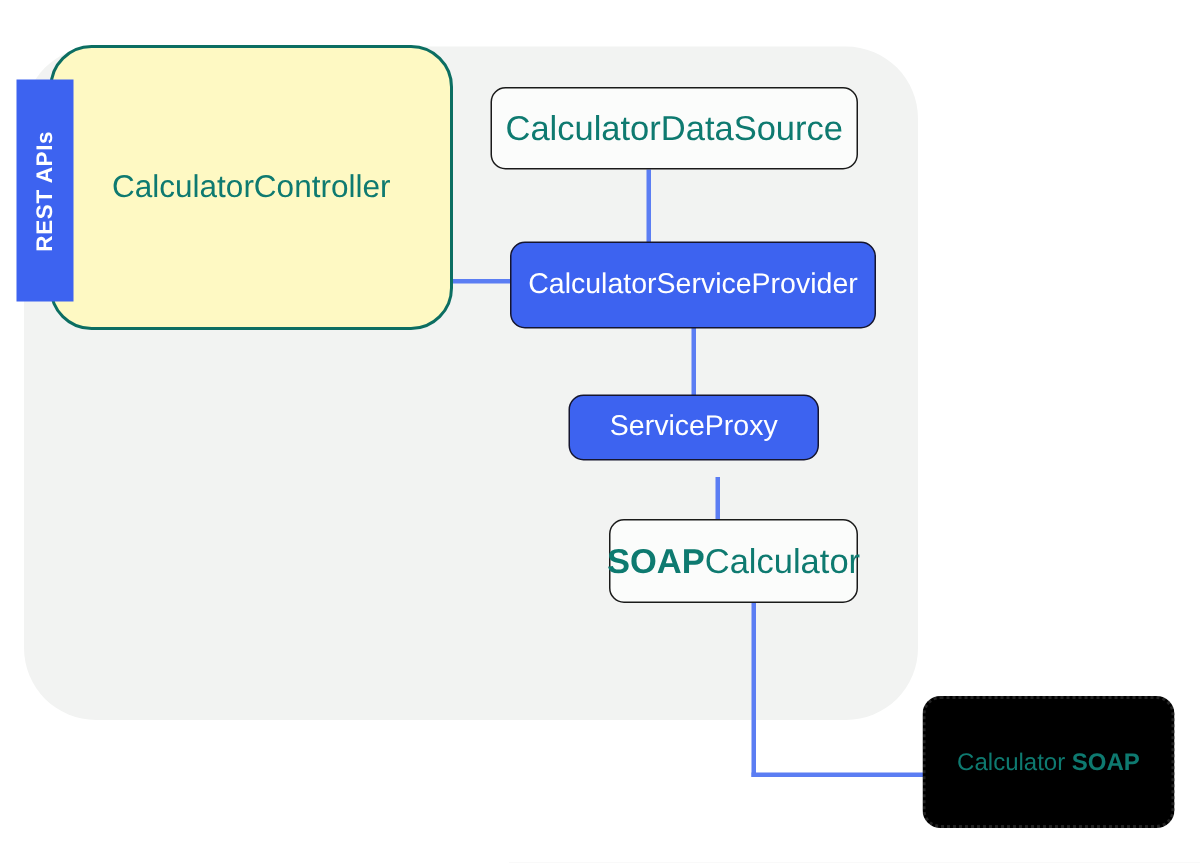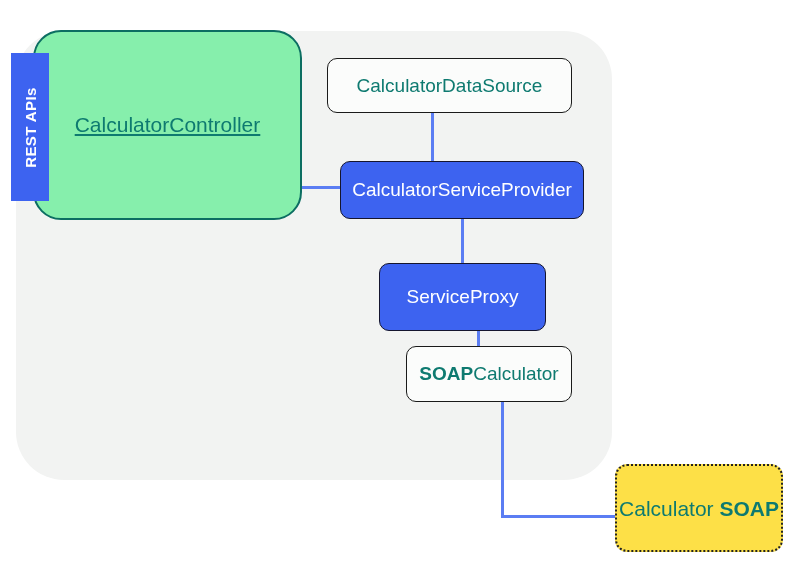--- a/index.html
+++ b/index.html
@@ -25,39 +25,39 @@
   .edge-conn-v{left:501px;top:401px;width:3px;height:117px;}
   .edge-conn-h{left:501px;top:515px;width:115px;height:3px;}
 
   
   .node{
     display:flex;align-items:center;justify-content:center;
     text-align:center;
   }
   .controller{
     left:33px;top:30px;width:269px;height:190px;
-    background:#86efac;border:2.5px solid #0C6E62;border-radius:28px;
-    color:#0E7A70;font-size:21px;text-decoration:underline;
+    background:#fef9c3;border:2.5px solid #0C6E62;border-radius:28px;
+    color:#0E7A70;font-size:21px;
   }
   .white-box{
     background:#FBFCFB;border:1.5px solid #1A1A1A;border-radius:10px;
-    color:#0E7A70;font-size:19px;
+    color:#0E7A70;font-size:23px;
   }
   .blue-box{
     background:#3D63F0;border:1.5px solid #15152E;border-radius:10px;
     color:#ffffff;font-size:19px;
   }
   .data-source{left:327px;top:58px;width:245px;height:55px;}
   .service-provider{left:340px;top:161px;width:244px;height:58px;}
-  .service-proxy{left:379px;top:263px;width:167px;height:68px;}
+  .service-proxy{left:379px;top:263px;width:167px;height:44px;}
   .soap-connector{left:406px;top:346px;width:166px;height:56px;}
   .soap-webservice{
     left:615px;top:464px;width:168px;height:88px;
-    background:#fde047;border:2px dotted #222222;border-radius:12px;
-    color:#0E7A70;font-size:21px;line-height:27px;
+    background:#000000;border:2px dotted #222222;border-radius:12px;
+    color:#0E7A70;font-size:16px;line-height:27px;
     flex-direction:column;
   }
   .bold{font-weight:700;text-align:center;}
 
   
   .rest-tag{
     left:11px;top:53px;width:38px;height:148px;
     background:#3D63F0;
     display:flex;align-items:center;justify-content:center;
   }

